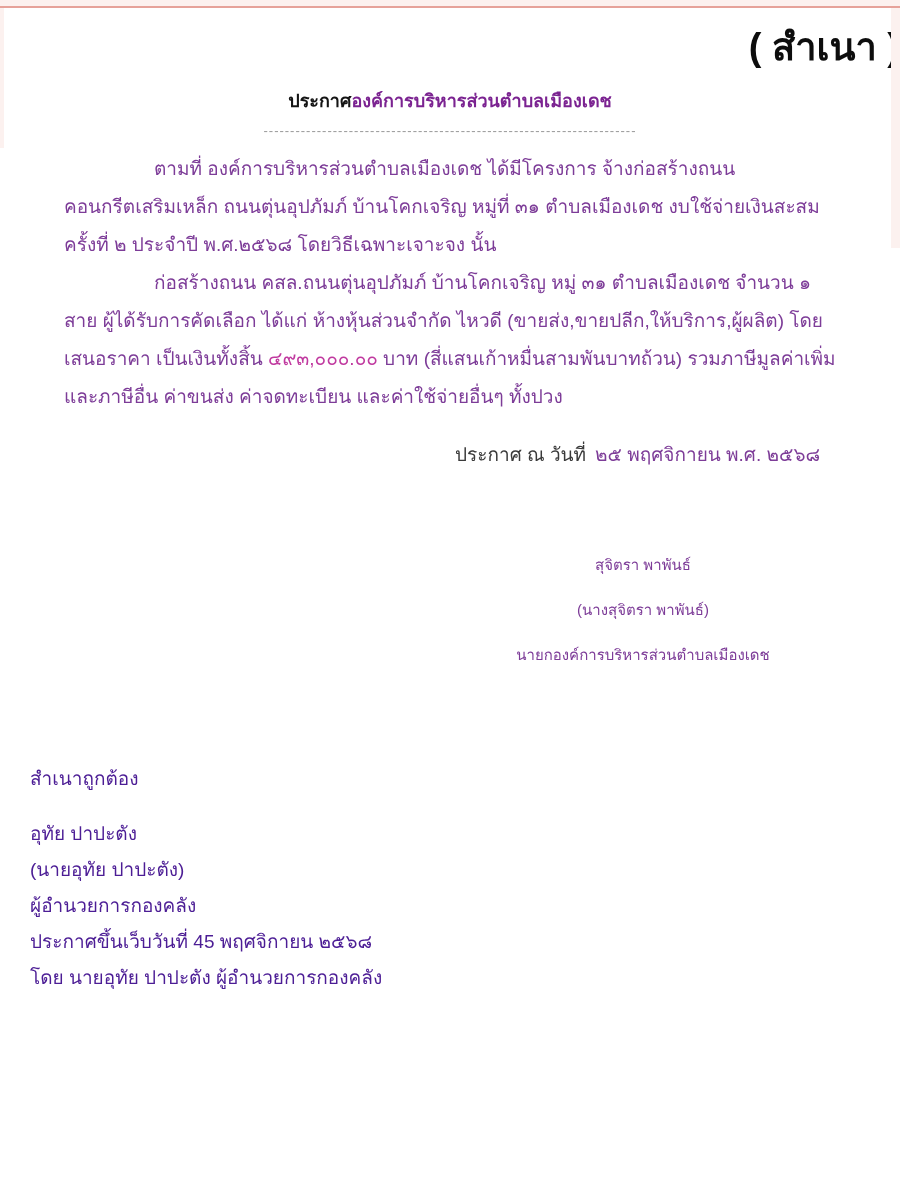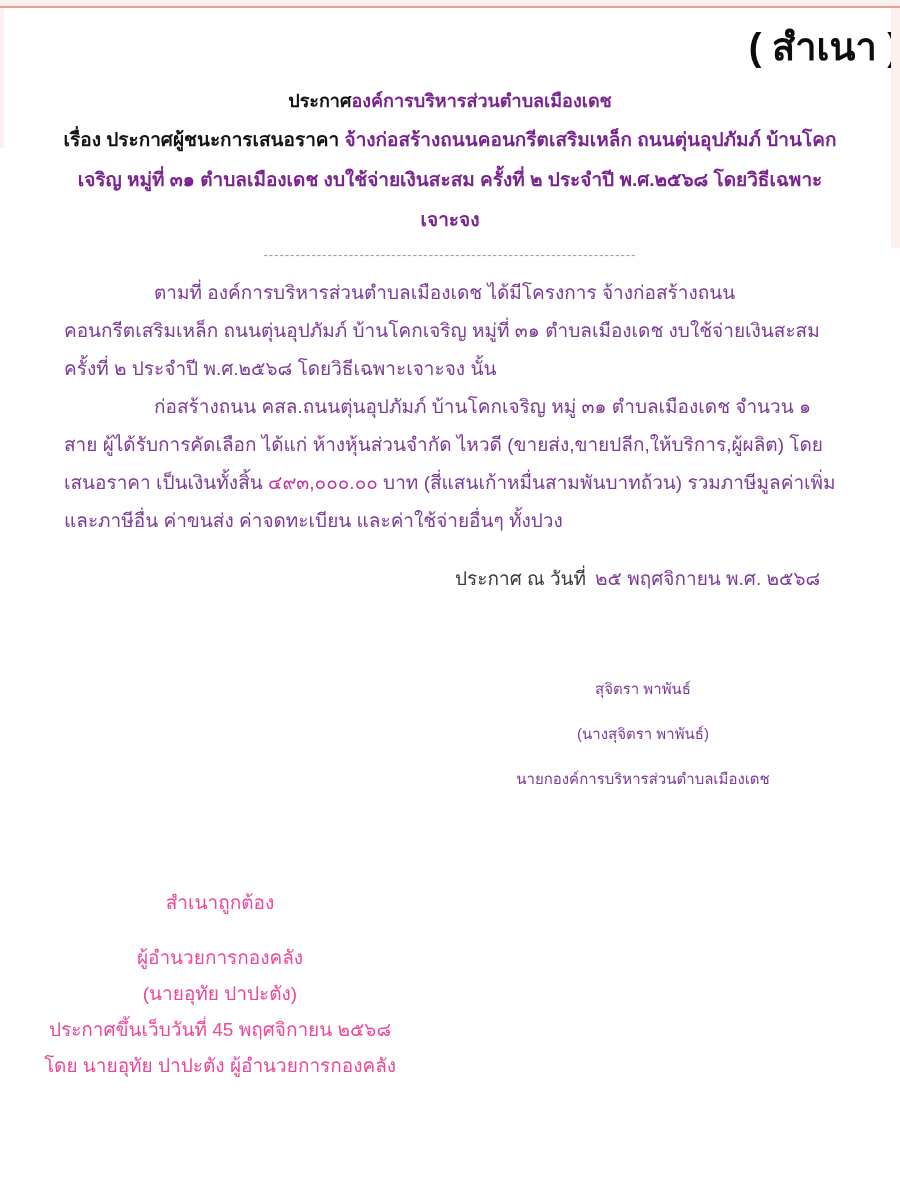--- a/index.html
+++ b/index.html
@@ -42,59 +42,59 @@
   .announce-line{
     margin:24px 0 12px 455px;
     font-size:19px;line-height:30px;color:#3a3a3a;
   }
   .announce-line .purple{color:#7d3c98;margin-left:9px;}
   .sig-block{
     margin:72px 0 0 433px;width:420px;text-align:center;
     font-size:15px;line-height:45px;color:#7d3c98;
   }
   .cert-block{
-    margin:84px 0 0 30px;width:380px;text-align:center;
-    font-size:19px;line-height:36px;color:#ec4899;
+    margin:84px 0 0 30px;width:380px;text-align:left;
+    font-size:19px;line-height:36px;color:#4c1d95;
   }
   .cert-gap{height:19px;}
   [data-interactable]{cursor:default;}
 </style>
 </head>
 <body>
 
 <div class="page" data-interactable="false">
 
   <div class="top-band" data-interactable="false"></div>
   <div class="top-accent-line" data-interactable="false"></div>
   <div class="left-edge-strip" data-interactable="false"></div>
   <div class="right-edge-strip" data-interactable="false"></div>
 
   <div class="copy-title" data-interactable="false">( สำเนา )</div>
 
   <div class="org-line" data-interactable="false"><span data-interactable="false">ประกาศ</span><span class="purple" data-interactable="false">องค์การบริหารส่วนตำบลเมืองเดช</span></div>
 
-  <div class="subject" data-interactable="false"><span data-interactable="false">เรื่อง ประกาศผู้ชนะการเสนอราคา </span><span class="purple" data-interactable="false">จ้างก่อสร้างถนนคอนกรีตเสริมเหล็ก ถนนตุ่นอุปภัมภ์ บ้านโคกเจริญ หมู่ที่ ๓๑ ตำบลเมืองเดช งบใช้จ่ายเงินสะสม ครั้งที่ ๒ ประจำปี พ.ศ.๒๕๖๘ โดยวิธีเฉพาะเจาะจง</span></div>
 
   <div class="separator" data-interactable="false">----------------------------------------------------------------------</div>
 
   <div class="body-text" data-interactable="false">
     <p data-interactable="false">ตามที่ องค์การบริหารส่วนตำบลเมืองเดช ได้มีโครงการ จ้างก่อสร้างถนนคอนกรีตเสริมเหล็ก ถนนตุ่นอุปภัมภ์ บ้านโคกเจริญ หมู่ที่ ๓๑ ตำบลเมืองเดช งบใช้จ่ายเงินสะสม ครั้งที่ ๒ ประจำปี พ.ศ.๒๕๖๘ โดยวิธีเฉพาะเจาะจง  นั้น</p>
     <p data-interactable="false"><span data-interactable="false">ก่อสร้างถนน คสล.ถนนตุ่นอุปภัมภ์ บ้านโคกเจริญ หมู่ ๓๑ ตำบลเมืองเดช จำนวน ๑ สาย ผู้ได้รับการคัดเลือก ได้แก่ ห้างหุ้นส่วนจำกัด ไหวดี (ขายส่ง,ขายปลีก,ให้บริการ,ผู้ผลิต) โดยเสนอราคา เป็นเงินทั้งสิ้น </span><span class="amount" data-interactable="false">๔๙๓,๐๐๐.๐๐</span><span data-interactable="false"> บาท (สี่แสนเก้าหมื่นสามพันบาทถ้วน) รวมภาษีมูลค่าเพิ่มและภาษีอื่น ค่าขนส่ง ค่าจดทะเบียน และค่าใช้จ่ายอื่นๆ ทั้งปวง</span></p>
   </div>
 
   <div class="announce-line" data-interactable="false"><span data-interactable="false">ประกาศ ณ วันที่</span><span class="purple" data-interactable="false">๒๕ พฤศจิกายน พ.ศ. ๒๕๖๘</span></div>
 
   <div class="sig-block" data-interactable="false">
     <div data-interactable="false">สุจิตรา พาพันธ์</div>
     <div data-interactable="false">(นางสุจิตรา พาพันธ์)</div>
     <div data-interactable="false">นายกองค์การบริหารส่วนตำบลเมืองเดช</div>
   </div>
 
   <div class="cert-block" data-interactable="false">
     <div data-interactable="false">สำเนาถูกต้อง</div>
     <div class="cert-gap" data-interactable="false"></div>
+    <div data-interactable="false">อุทัย ปาปะตัง</div>
+    <div data-interactable="false">(นายอุทัย ปาปะตัง)</div>
     <div data-interactable="false">ผู้อำนวยการกองคลัง</div>
-    <div data-interactable="false">(นายอุทัย ปาปะตัง)</div>
     <div data-interactable="false">ประกาศขึ้นเว็บวันที่ 45 พฤศจิกายน ๒๕๖๘</div>
     <div data-interactable="false">โดย นายอุทัย ปาปะตัง ผู้อำนวยการกองคลัง</div>
   </div>
 
 </div>
 
 </body></html>

